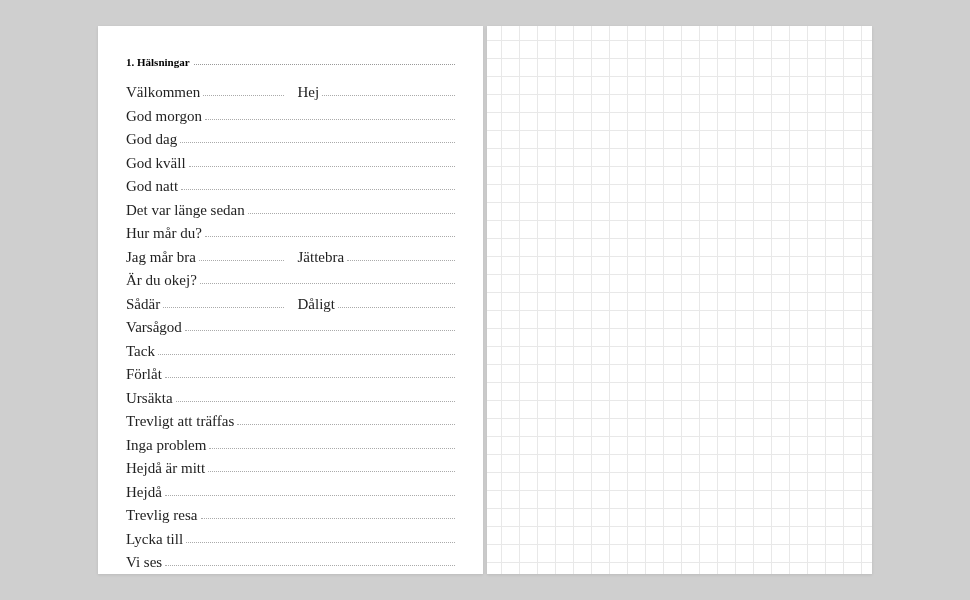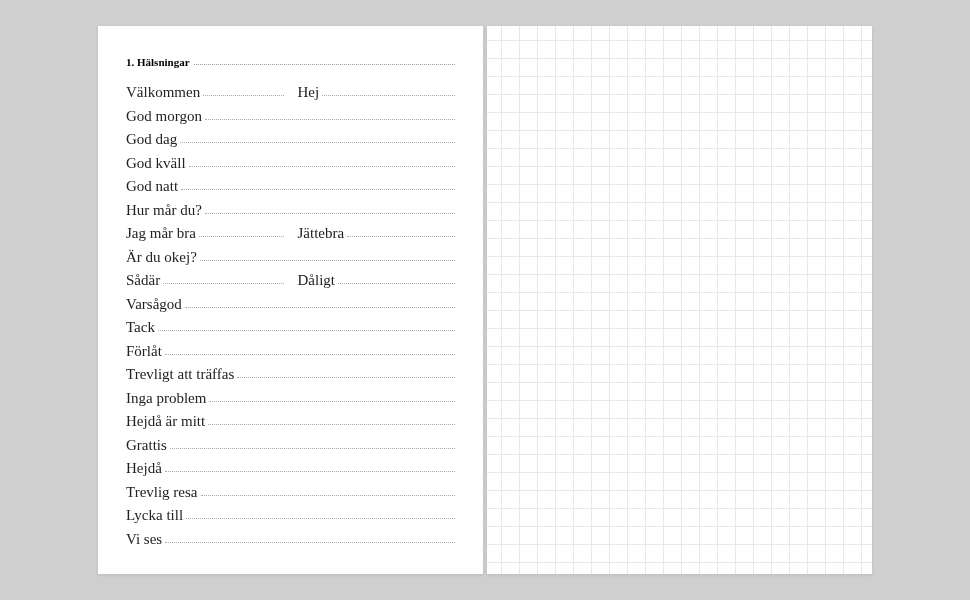--- a/index.html
+++ b/index.html
@@ -109,20 +109,26 @@
           </div>
         </div>
         <div class="row">
           <div class="cell cell-full">
             <span class="term">God natt</span>
             <span class="dots"></span>
           </div>
         </div>
         <div class="row">
           <div class="cell cell-full">
+            <span class="term">Det var länge sedan</span>
+            <span class="dots"></span>
+          </div>
+        </div>
+        <div class="row">
+          <div class="cell cell-full">
             <span class="term">Hur mår du?</span>
             <span class="dots"></span>
           </div>
         </div>
         <div class="row">
           <div class="cell">
             <span class="term">Jag mår bra</span>
             <span class="dots"></span>
           </div>
           <div class="cell">
@@ -159,39 +165,39 @@
           </div>
         </div>
         <div class="row">
           <div class="cell cell-full">
             <span class="term">Förlåt</span>
             <span class="dots"></span>
           </div>
         </div>
         <div class="row">
           <div class="cell cell-full">
+            <span class="term">Ursäkta</span>
+            <span class="dots"></span>
+          </div>
+        </div>
+        <div class="row">
+          <div class="cell cell-full">
             <span class="term">Trevligt att träffas</span>
             <span class="dots"></span>
           </div>
         </div>
         <div class="row">
           <div class="cell cell-full">
             <span class="term">Inga problem</span>
             <span class="dots"></span>
           </div>
         </div>
         <div class="row">
           <div class="cell cell-full">
             <span class="term">Hejdå är mitt</span>
-            <span class="dots"></span>
-          </div>
-        </div>
-        <div class="row">
-          <div class="cell cell-full">
-            <span class="term">Grattis</span>
             <span class="dots"></span>
           </div>
         </div>
         <div class="row">
           <div class="cell cell-full">
             <span class="term">Hejdå</span>
             <span class="dots"></span>
           </div>
         </div>
         <div class="row">

